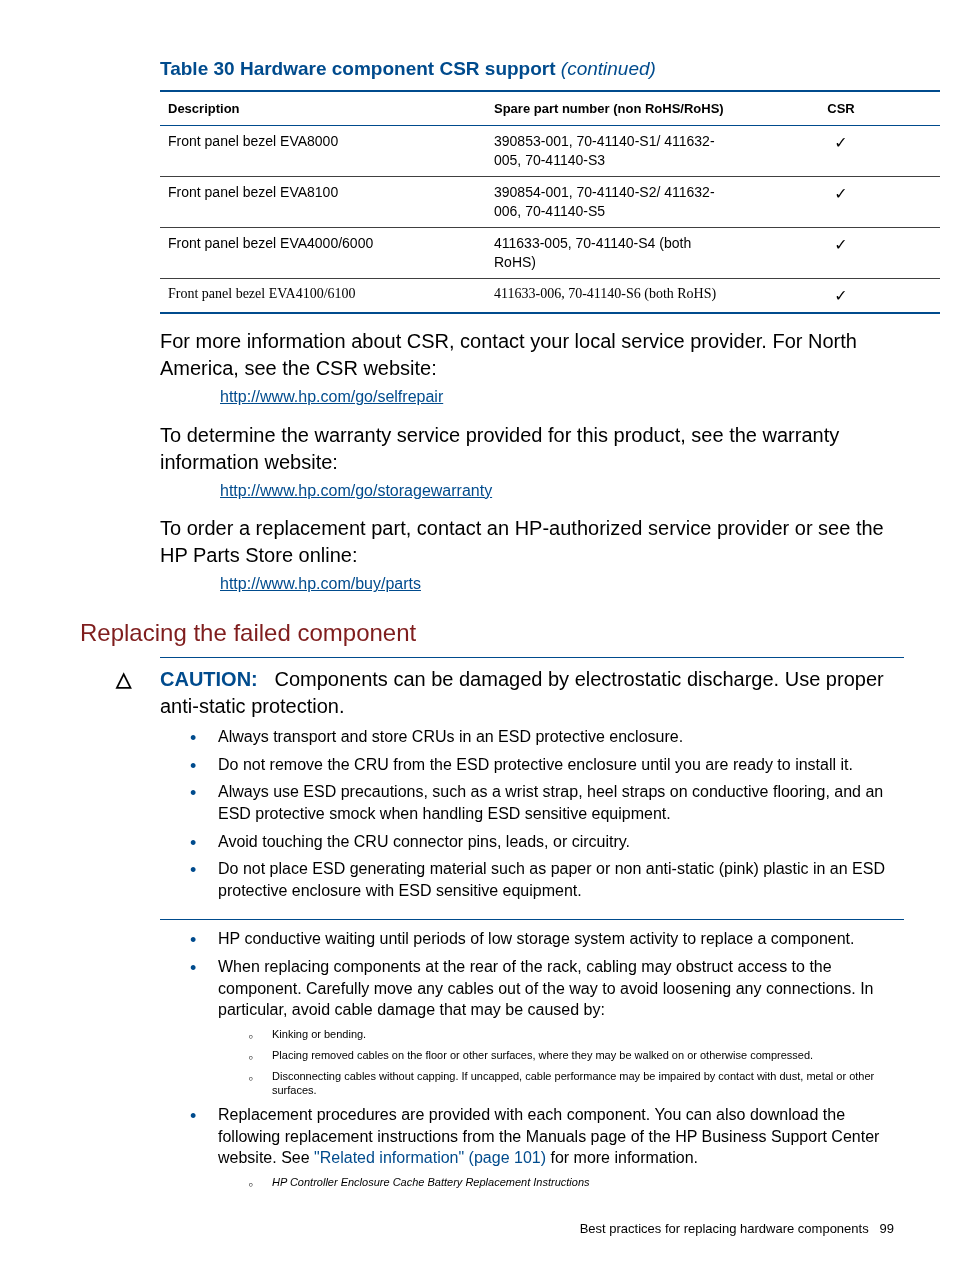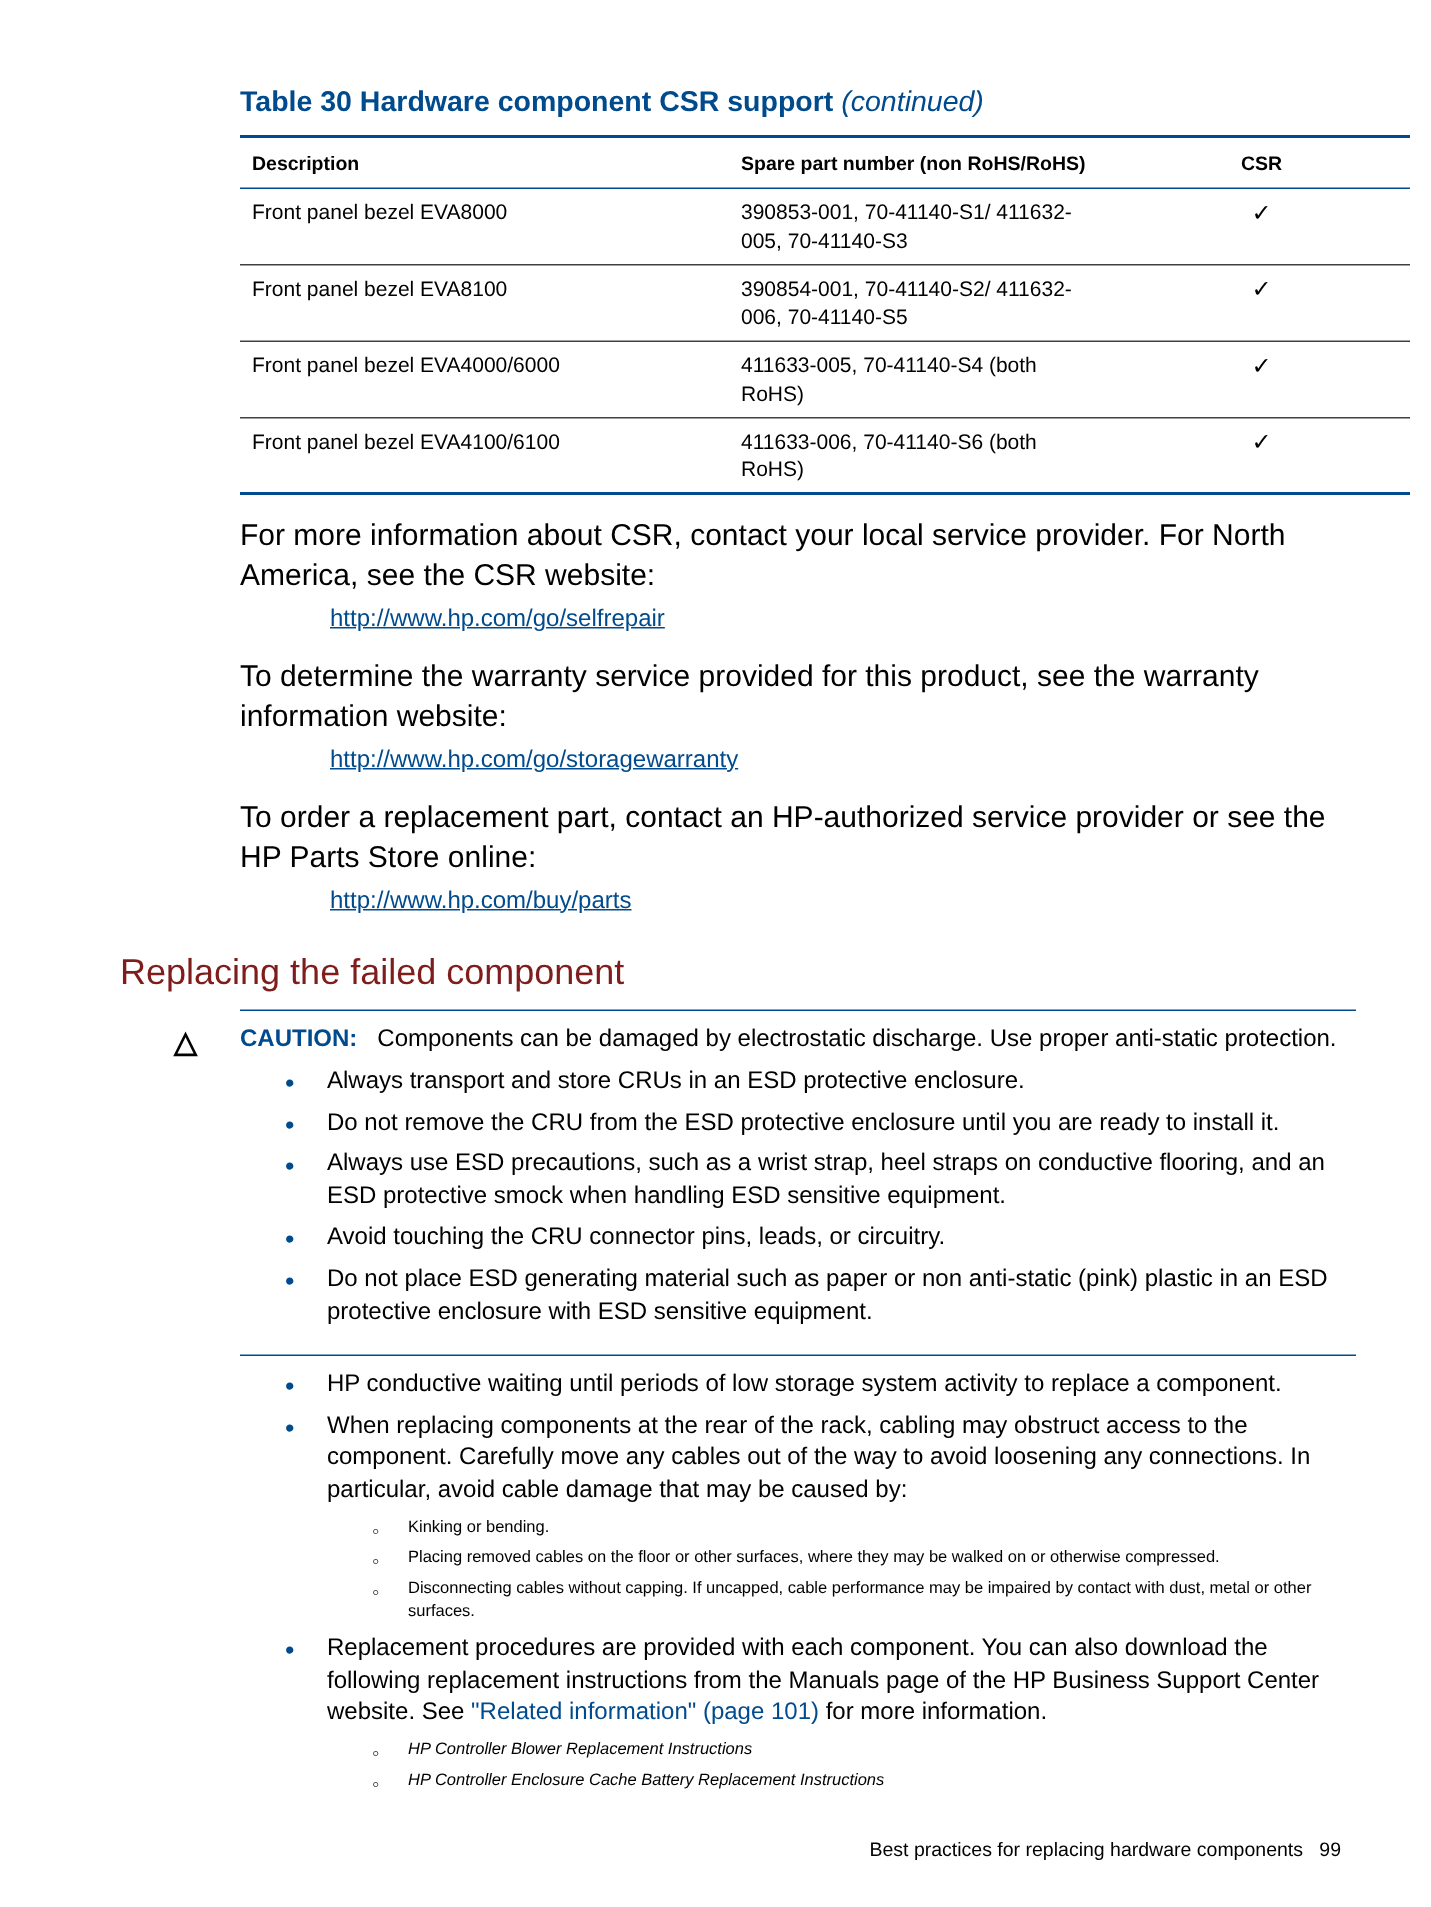--- a/index.html
+++ b/index.html
@@ -37,21 +37,21 @@
     vertical-align: bottom;
     border-bottom: 1px solid #004b8d;
   }
   th.csr, td.csr { text-align: center; }
   td {
     font-size: 14px;
     padding: 6px 8px;
     vertical-align: top;
     border-bottom: 1px solid #404040;
   }
-  tr:last-child td { border-bottom: none; }
+  tr:last-child td { border-bottom: none; font-family: Liberation Serif, serif; }
   .check { font-size: 16px; }
   .para {
     margin: 14px 16px 4px 110px;
     font-size: 20px;
   }
   .link-block {
     margin: 2px 0 2px 170px;
   }
   a.weblink {
     color: #004b8d;
@@ -75,21 +75,21 @@
     position: absolute;
     left: -44px;
     top: 8px;
     font-size: 20px;
     font-weight: bold;
   }
   .caution-label {
     color: #004b8d;
     font-weight: bold;
   }
-  .caution-text { font-size: 16px; }
+  .caution-text { font-size: 20px; }
   ul.bullets {
     list-style: none;
     padding: 0;
     margin: 6px 0 0 30px;
   }
   ul.bullets > li {
     position: relative;
     padding-left: 28px;
     margin: 6px 0;
     font-size: 16px;
@@ -205,21 +205,20 @@
       <span>When replacing components at the rear of the rack, cabling may obstruct access to the component. Carefully move any cables out of the way to avoid loosening any connections. In particular, avoid cable damage that may be caused by:</span>
       <ul class="sub" id="b2-sub">
           <li>Kinking or bending.</li>
           <li>Placing removed cables on the floor or other surfaces, where they may be walked on or otherwise compressed.</li>
           <li>Disconnecting cables without capping. If uncapped, cable performance may be impaired by contact with dust, metal or other surfaces.</li>
         </ul>
     </li>
     <li>
       <span>Replacement procedures are provided with each component. You can also download the following replacement instructions from the Manuals page of the HP Business Support Center website. See </span><span class="xref">"Related information" (page 101)</span><span> for more information.</span>
       <ul class="sub" id="b3-sub">
-          <li class="italic">HP Controller Blower Replacement Instructions</li>
           <li class="italic">HP Controller Enclosure Cache Battery Replacement Instructions</li>
         </ul>
     </li>
   </ul>
 </div>
 
 <div class="footer">
   <span>Best practices for replacing hardware components</span>&nbsp;&nbsp;&nbsp;<span>99</span>
 </div>
 

